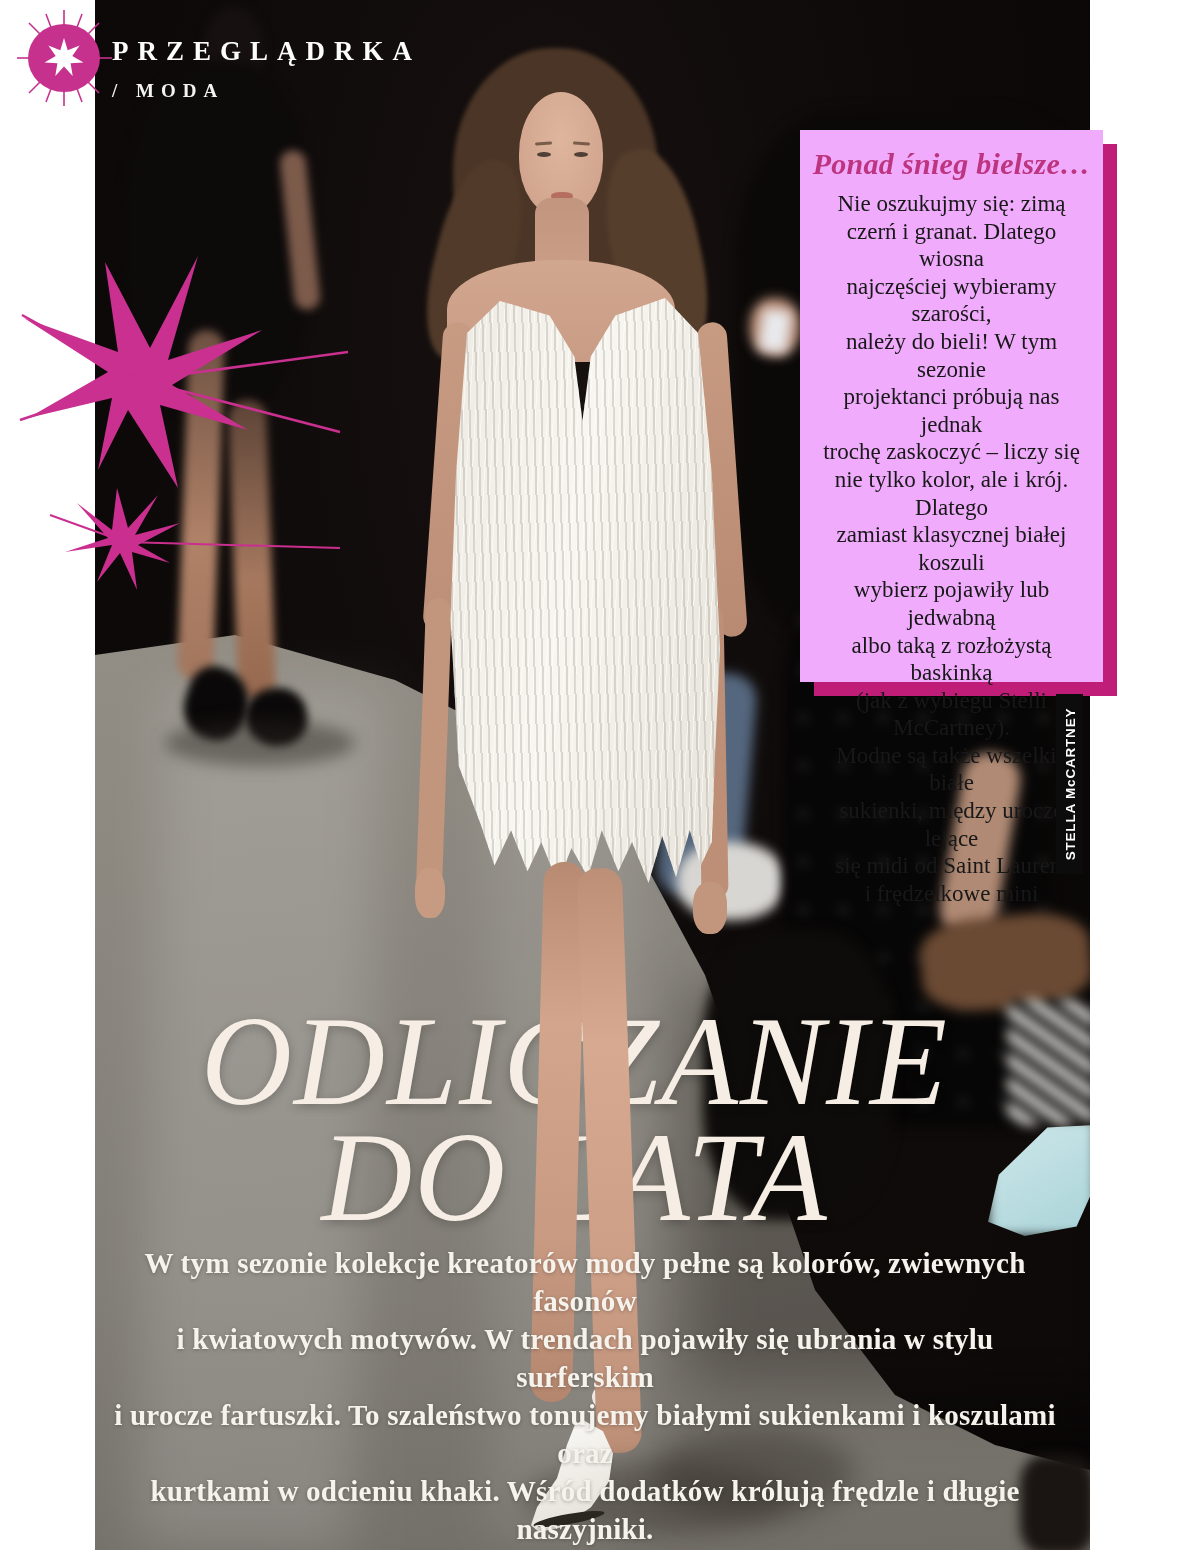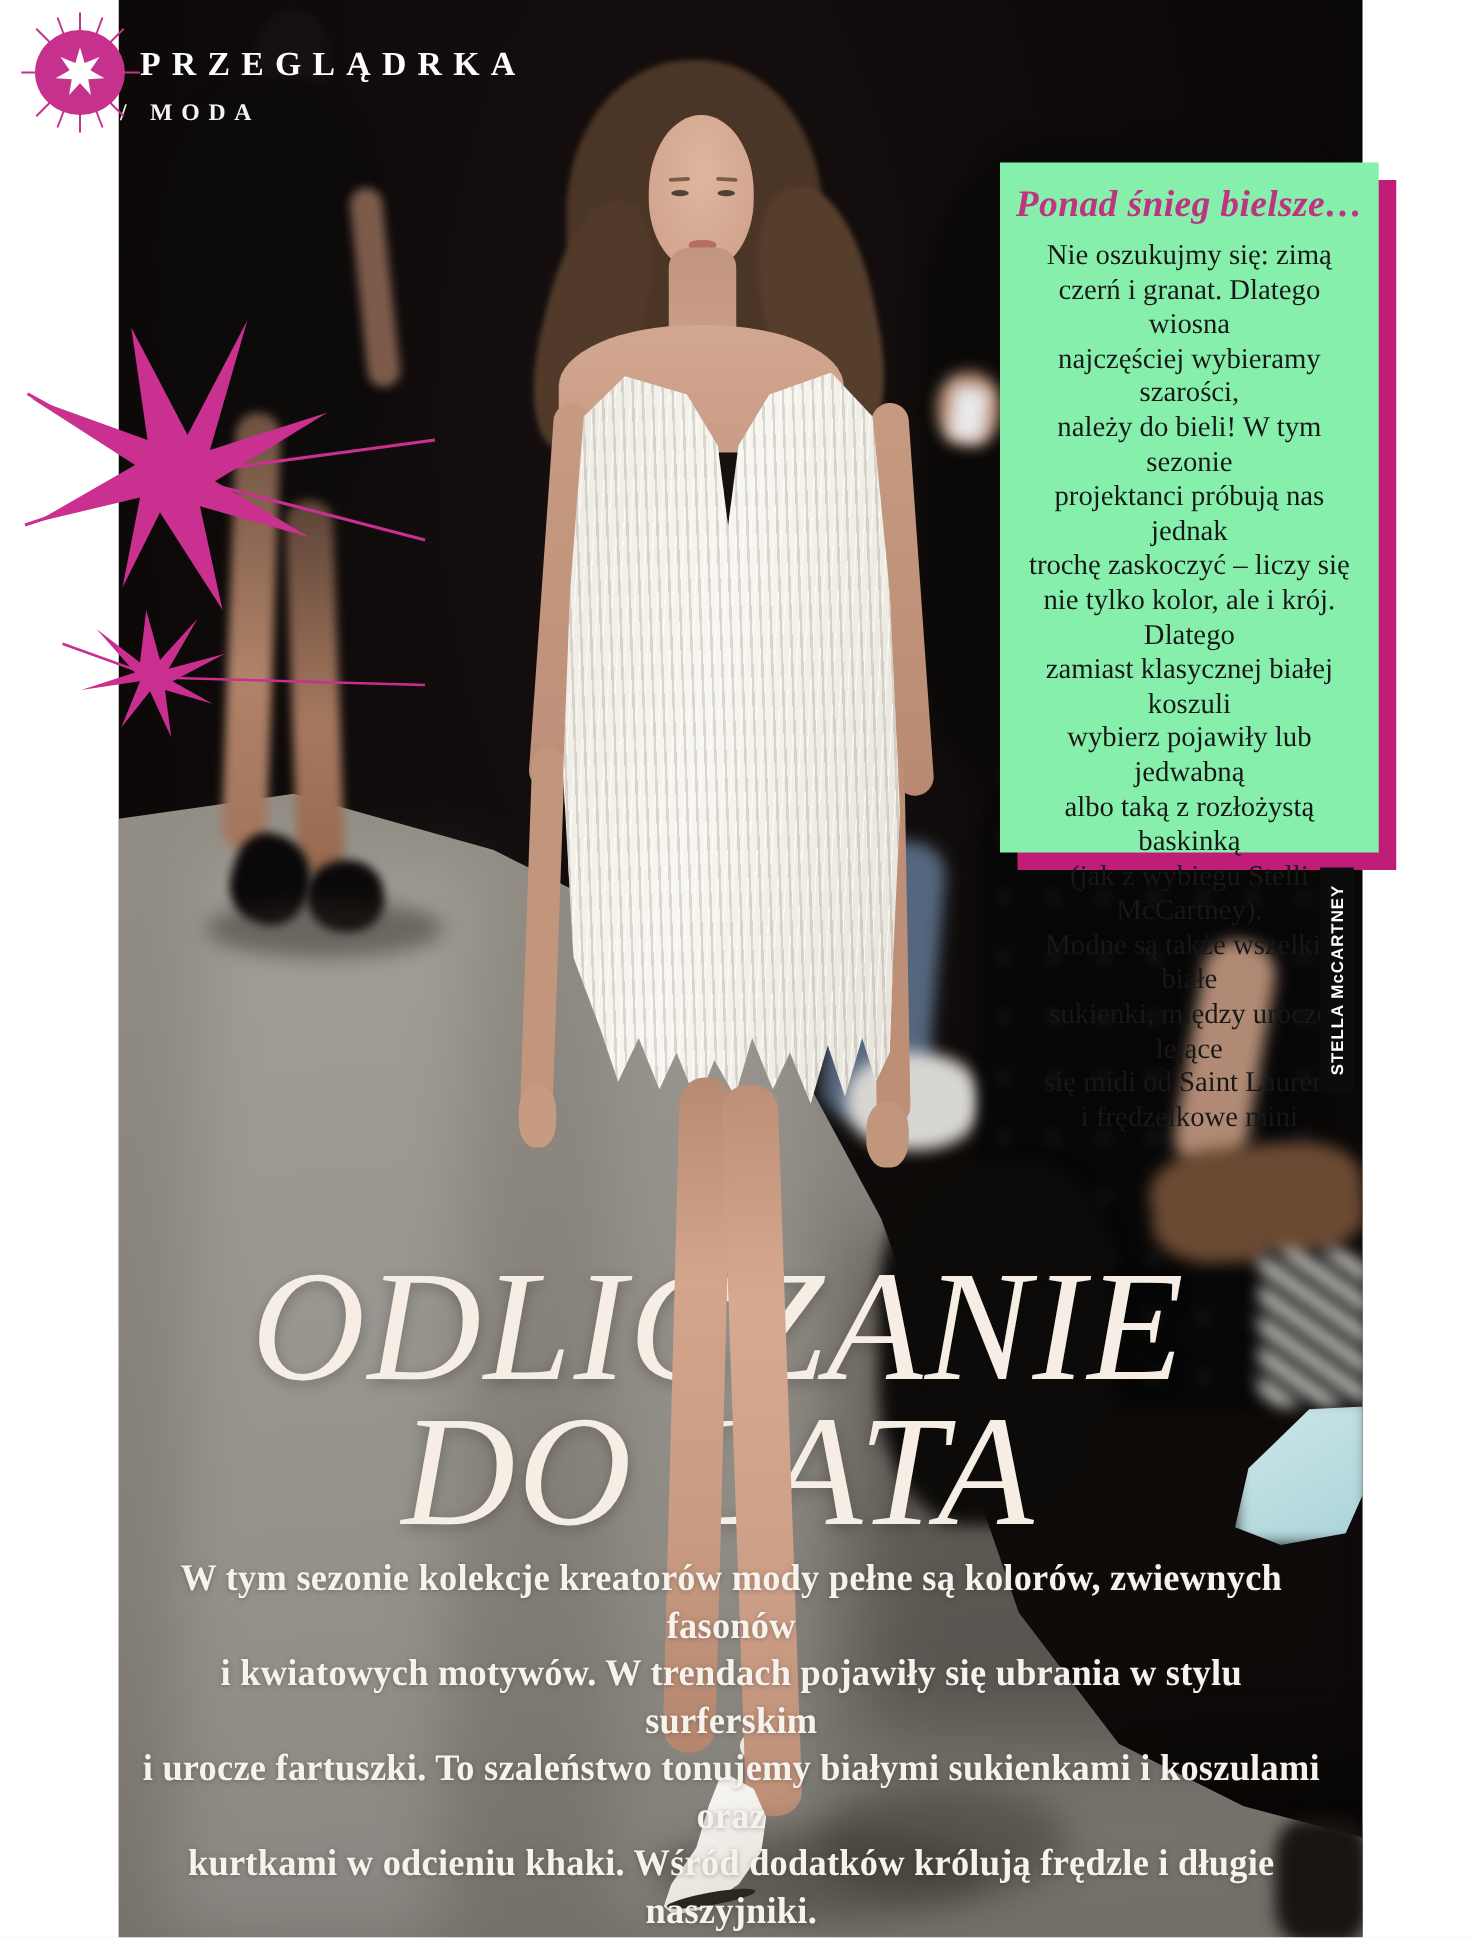--- a/index.html
+++ b/index.html
@@ -93,31 +93,31 @@
 
   
   .intro { position:absolute; left:95px; top:1244px; width:980px; z-index:10; text-align:center;
            color:#f6f3ed; font-family:"Liberation Serif", serif; font-weight:700;
            transform:scaleX(.97); transform-origin:center; text-shadow:0 1px 4px rgba(40,38,34,.35); }
   .intro .lines div { font-size:30px; line-height:38px; letter-spacing:.2px; }
 
   
   .kicker { position:absolute; left:112px; top:36px; z-index:20; color:#fdfdfd;
             font-family:"Liberation Serif", serif; font-weight:700; font-size:27px; letter-spacing:9px; }
-  .kicker-sub { position:absolute; left:96px; top:80px; z-index:20; color:#f3f3f3;
+  .kicker-sub { position:absolute; left:112px; top:80px; z-index:20; color:#f3f3f3;
             font-family:"Liberation Serif", serif; font-weight:700; font-size:19px; letter-spacing:7px; }
 
   
   .logo { position:absolute; left:12px; top:6px; z-index:30; }
   .spark-big { position:absolute; left:0px; top:240px; z-index:30; }
   .spark-small { position:absolute; left:40px; top:480px; z-index:30; }
 
   
   .note-frame { position:absolute; left:814px; top:144px; width:303px; height:552px; background:#bf1d78; z-index:14; }
-  .note-box { position:absolute; left:800px; top:130px; width:303px; height:552px; background:#86efac; z-index:15;
+  .note-box { position:absolute; left:800px; top:130px; width:303px; height:552px; background:#f0abfc; z-index:15;
               padding:17px 12px 0 12px; text-align:center; }
   .note-title { font-family:"Liberation Serif", serif; font-style:italic; font-weight:700;
                 font-size:30px; color:#bd3480; letter-spacing:.3px; margin-bottom:9px; }
   .note-lines div { font-family:"Liberation Serif", serif; font-size:23px; line-height:27.6px; color:#181818; }
 
   
   .vstrip { position:absolute; left:1056px; top:694px; width:27px; height:180px; background:#0c0c0c; z-index:16; }
   .vstrip span { position:absolute; left:50%; top:50%; transform:translate(-50%,-50%) rotate(-90deg);
                  white-space:nowrap; color:#ffffff; font-family:"Liberation Sans", sans-serif;
                  font-weight:700; font-size:13.5px; letter-spacing:.8px; }

